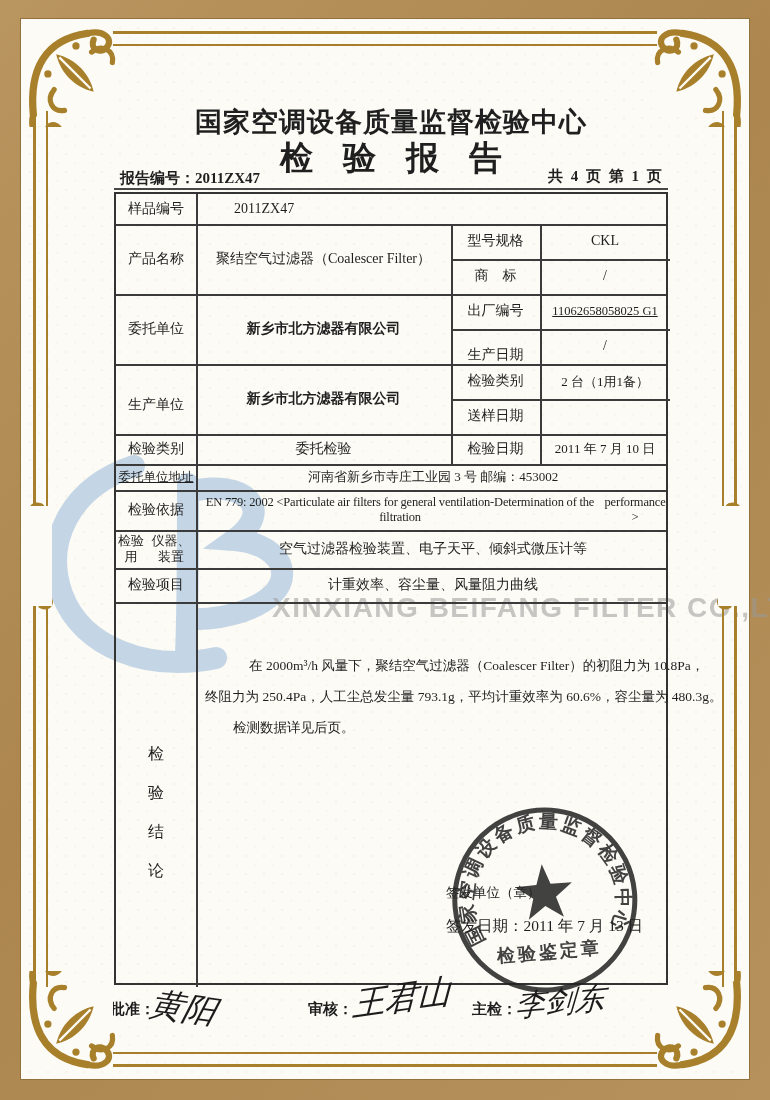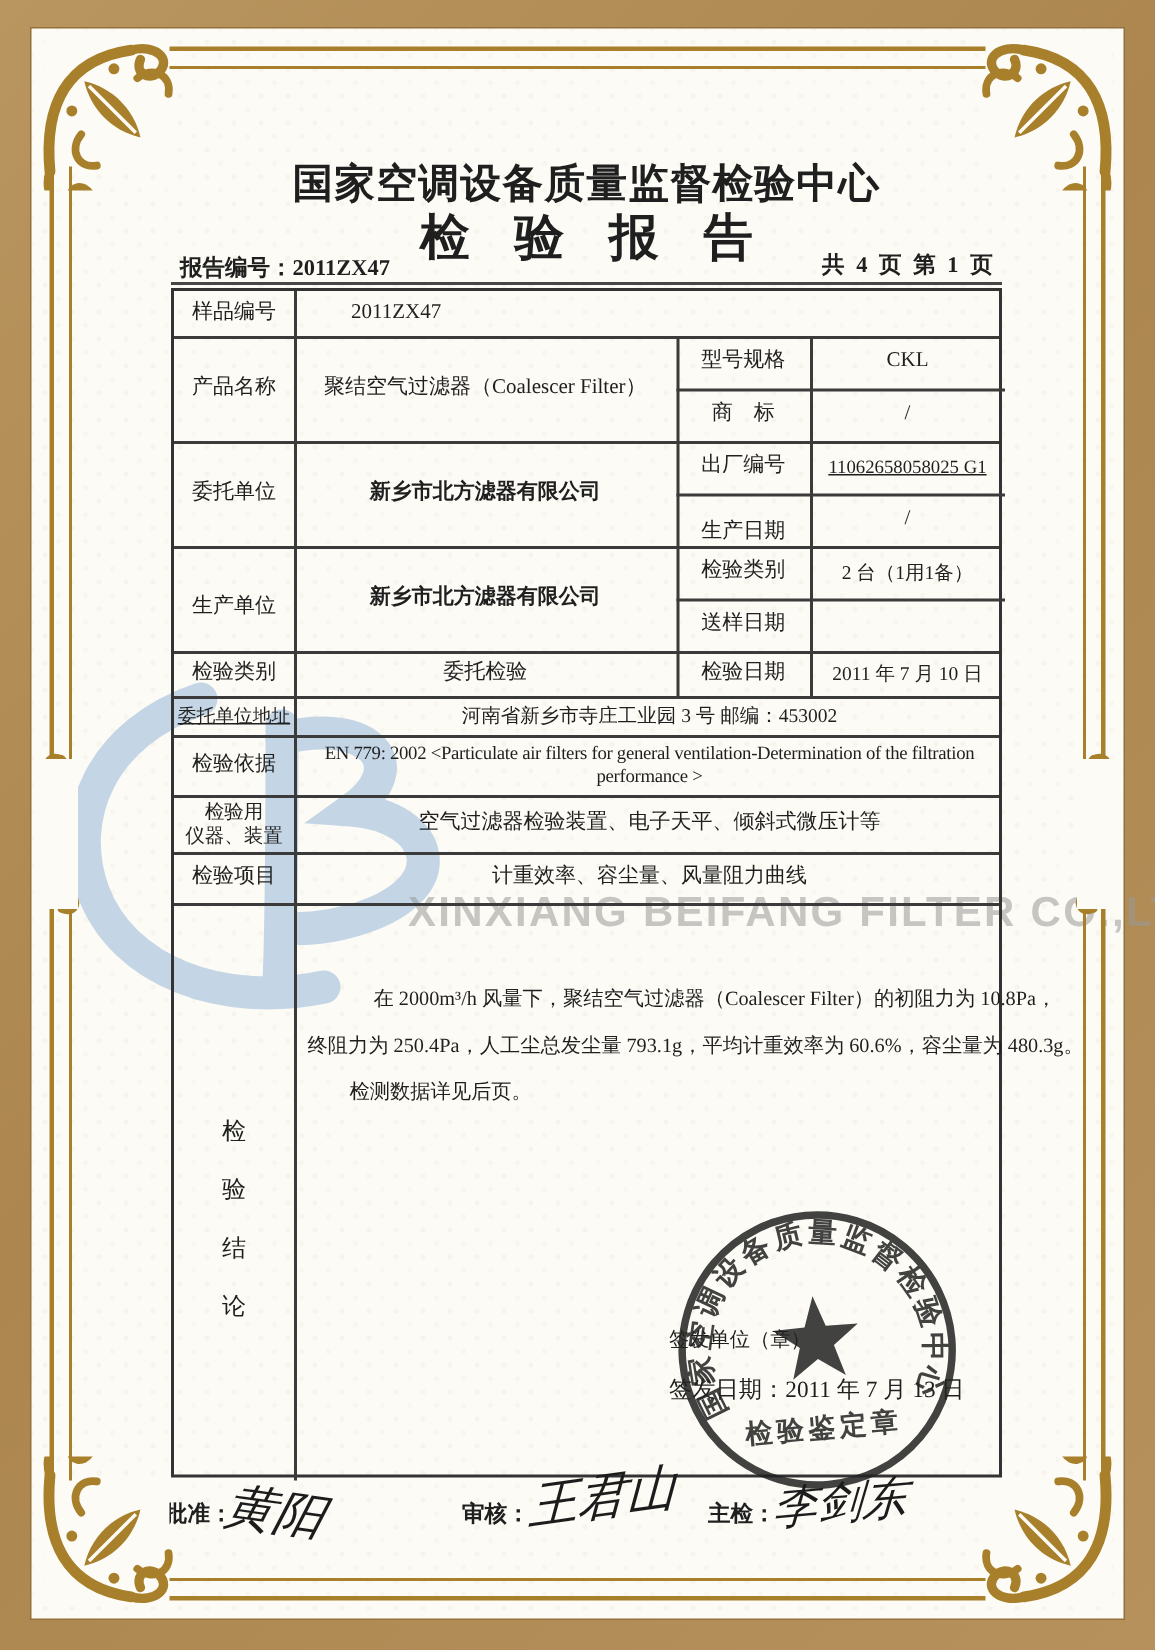--- a/index.html
+++ b/index.html
@@ -34,21 +34,21 @@
   .hdr-title{position:absolute;left:114px;top:136px;width:554px;text-align:center;font-size:33px;font-weight:700;letter-spacing:30px;padding-left:30px;box-sizing:border-box;z-index:2;}
   .rep-line{position:absolute;left:120px;top:169px;font-size:15px;font-weight:600;z-index:2;}
   .page-info{position:absolute;left:548px;top:167px;font-size:15px;font-weight:600;letter-spacing:2px;z-index:2;}
   .rep-underline{position:absolute;left:114px;top:188px;width:554px;height:2px;background:#474747;z-index:2;}
   .table-region{position:absolute;left:114px;top:192px;width:554px;height:793px;border:2px solid #333;box-sizing:border-box;z-index:2;}
   .hl{position:absolute;left:0;width:100%;height:1.5px;background:#3b3b3b;}
   .hs{position:absolute;left:335px;width:219px;height:1.5px;background:#3b3b3b;}
   .vl{position:absolute;width:1.5px;background:#3b3b3b;}
   .cell{position:absolute;display:flex;align-items:center;justify-content:center;font-size:14px;text-align:center;line-height:1.2;}
   .cell.left{justify-content:flex-start;text-align:left;}
-  .cell.col{flex-direction:column;}
+  .cell.col{flex-direction:row;}
   .small{font-size:13px;} .tiny{font-size:12.5px;text-decoration:underline;}
   .en{font-size:12.5px;letter-spacing:-0.2px;}
   .vlabel{position:absolute;left:14px;top:550px;width:52px;display:flex;flex-direction:column;align-items:center;font-size:16px;}
   .vlabel span{margin-bottom:18px;}
   .conclusion{position:absolute;left:89px;top:456px;width:462px;font-size:13.5px;line-height:31px;z-index:2;}
   .conclusion .l1{text-indent:44px;white-space:nowrap;}
   .conclusion .l2{white-space:nowrap;}
   .conclusion .l3{text-indent:28px;white-space:nowrap;}
   .issue-unit{position:absolute;left:330px;top:690px;font-size:13.5px;z-index:2;}
   .issue-date{position:absolute;left:330px;top:722px;font-size:15.5px;white-space:nowrap;z-index:2;}

